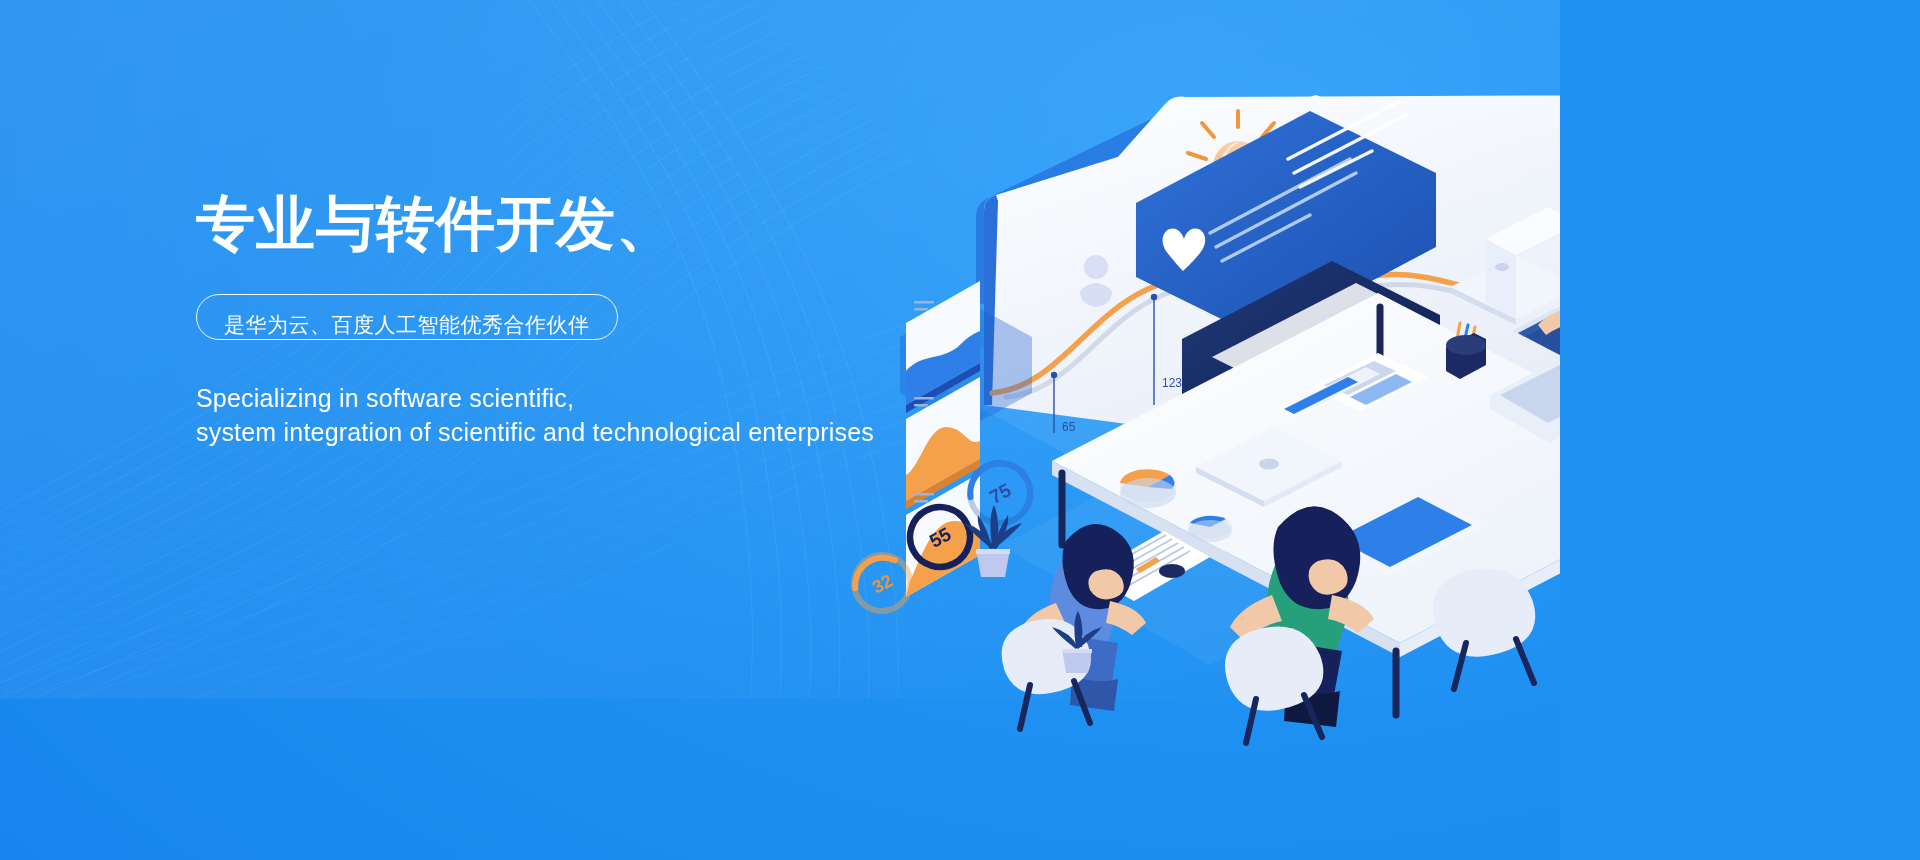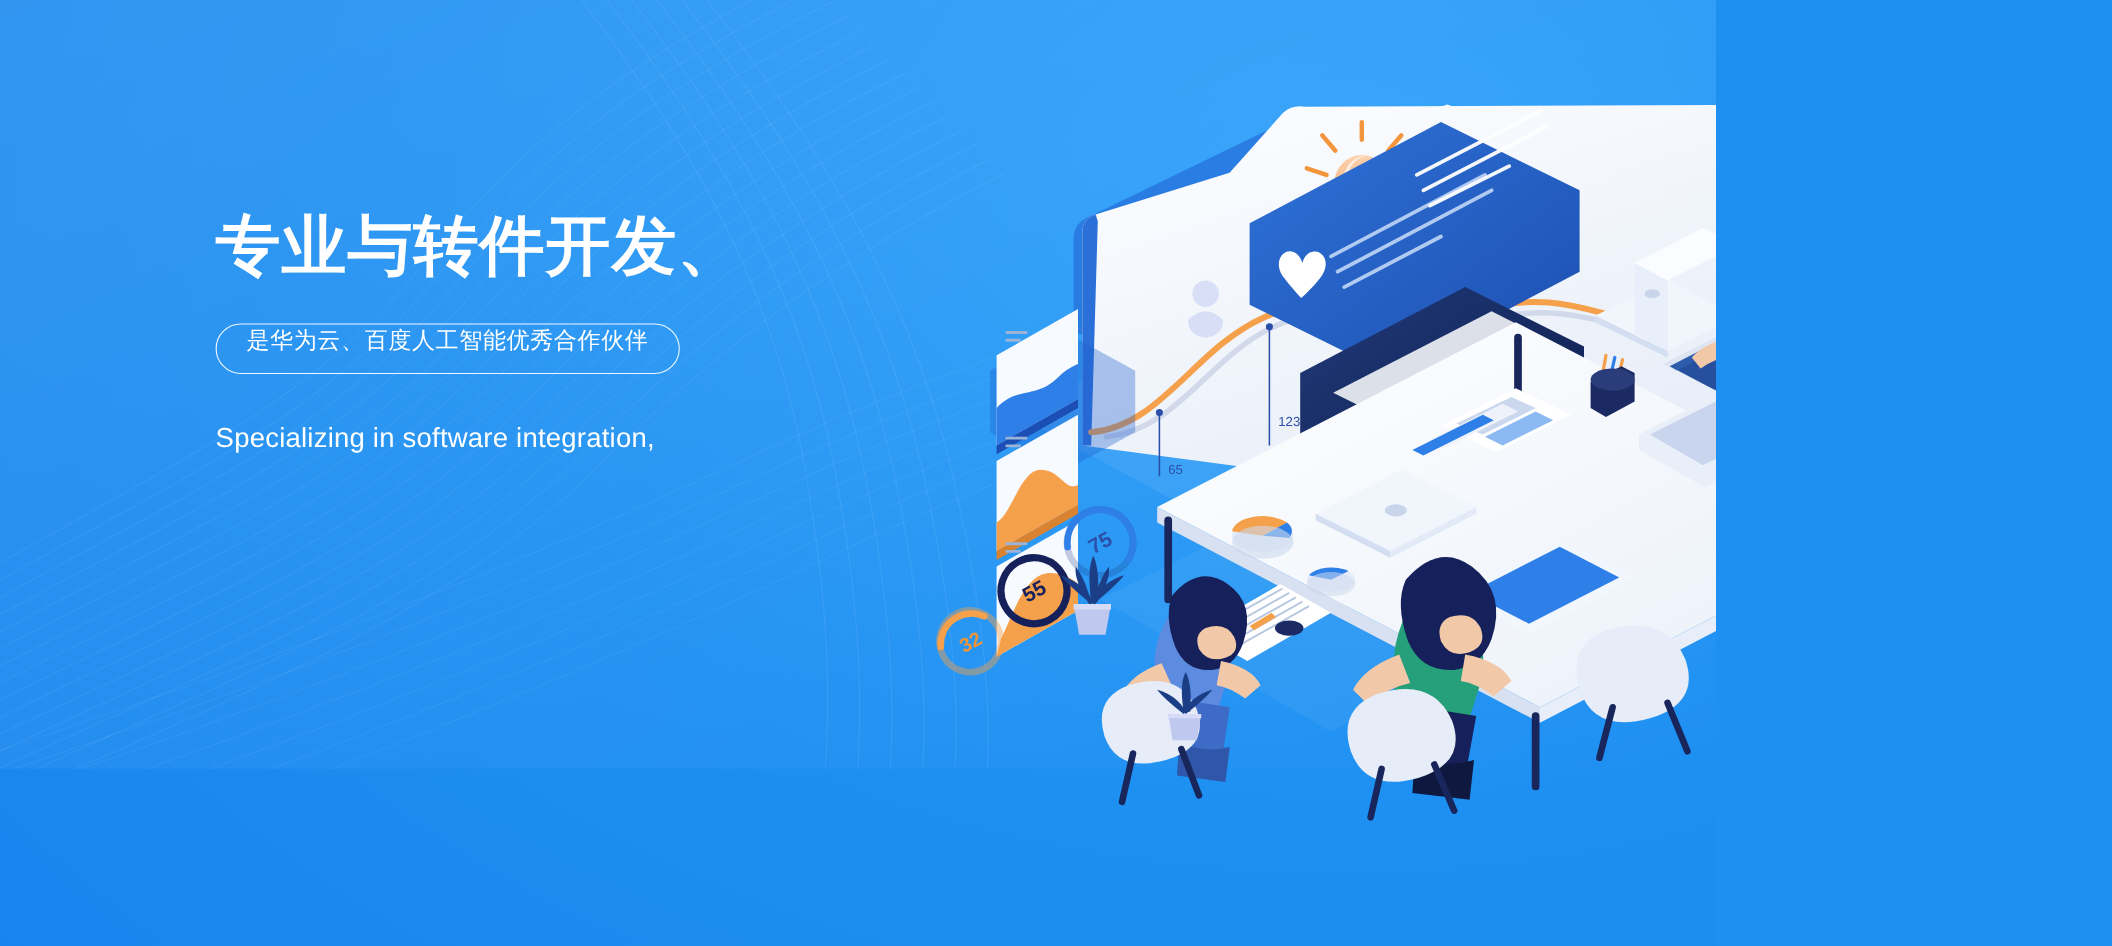--- a/index.html
+++ b/index.html
@@ -38,21 +38,21 @@
     font-size:59px;
     font-weight:bold;
     line-height:1.16;
     letter-spacing:1px;
     white-space:nowrap;
   }
   .headline .line2{ display:block; }
 
   .badge{
     display:inline-flex;
-    align-items:flex-start; justify-content:center;
+    align-items:flex-end; justify-content:center;
     margin-top:36px;
     height:46px;
     padding:0 27px;
     border:1.6px solid rgba(255,255,255,.92);
     border-radius:999px;
     color:#ffffff;
     font-size:21px;
     letter-spacing:.5px;
     white-space:nowrap;
   }
@@ -141,21 +141,22 @@
 
     <h1 class="headline">
       <span>专业与转件开发、</span>
     </h1>
 
     <div class="badge">
       <span>是华为云、百度人工智能优秀合作伙伴</span>
     </div>
 
     <p class="subcopy">
-      <span>Specializing in software integration,</span>
+      <span>Specializing in software scientific,</span>
+      <span class="l2">system integration of scientific and technological enterprises</span>
     </p>
 
   </div>
 
   <div class="illo">
     <svg viewBox="0 0 1020 580" aria-hidden="true">
       <defs>
         <linearGradient id="gPanel" x1="0" y1="0" x2="0.6" y2="1">
           <stop offset="0%" stop-color="#FDFEFF"></stop>
           <stop offset="100%" stop-color="#E7EDF8"></stop>

